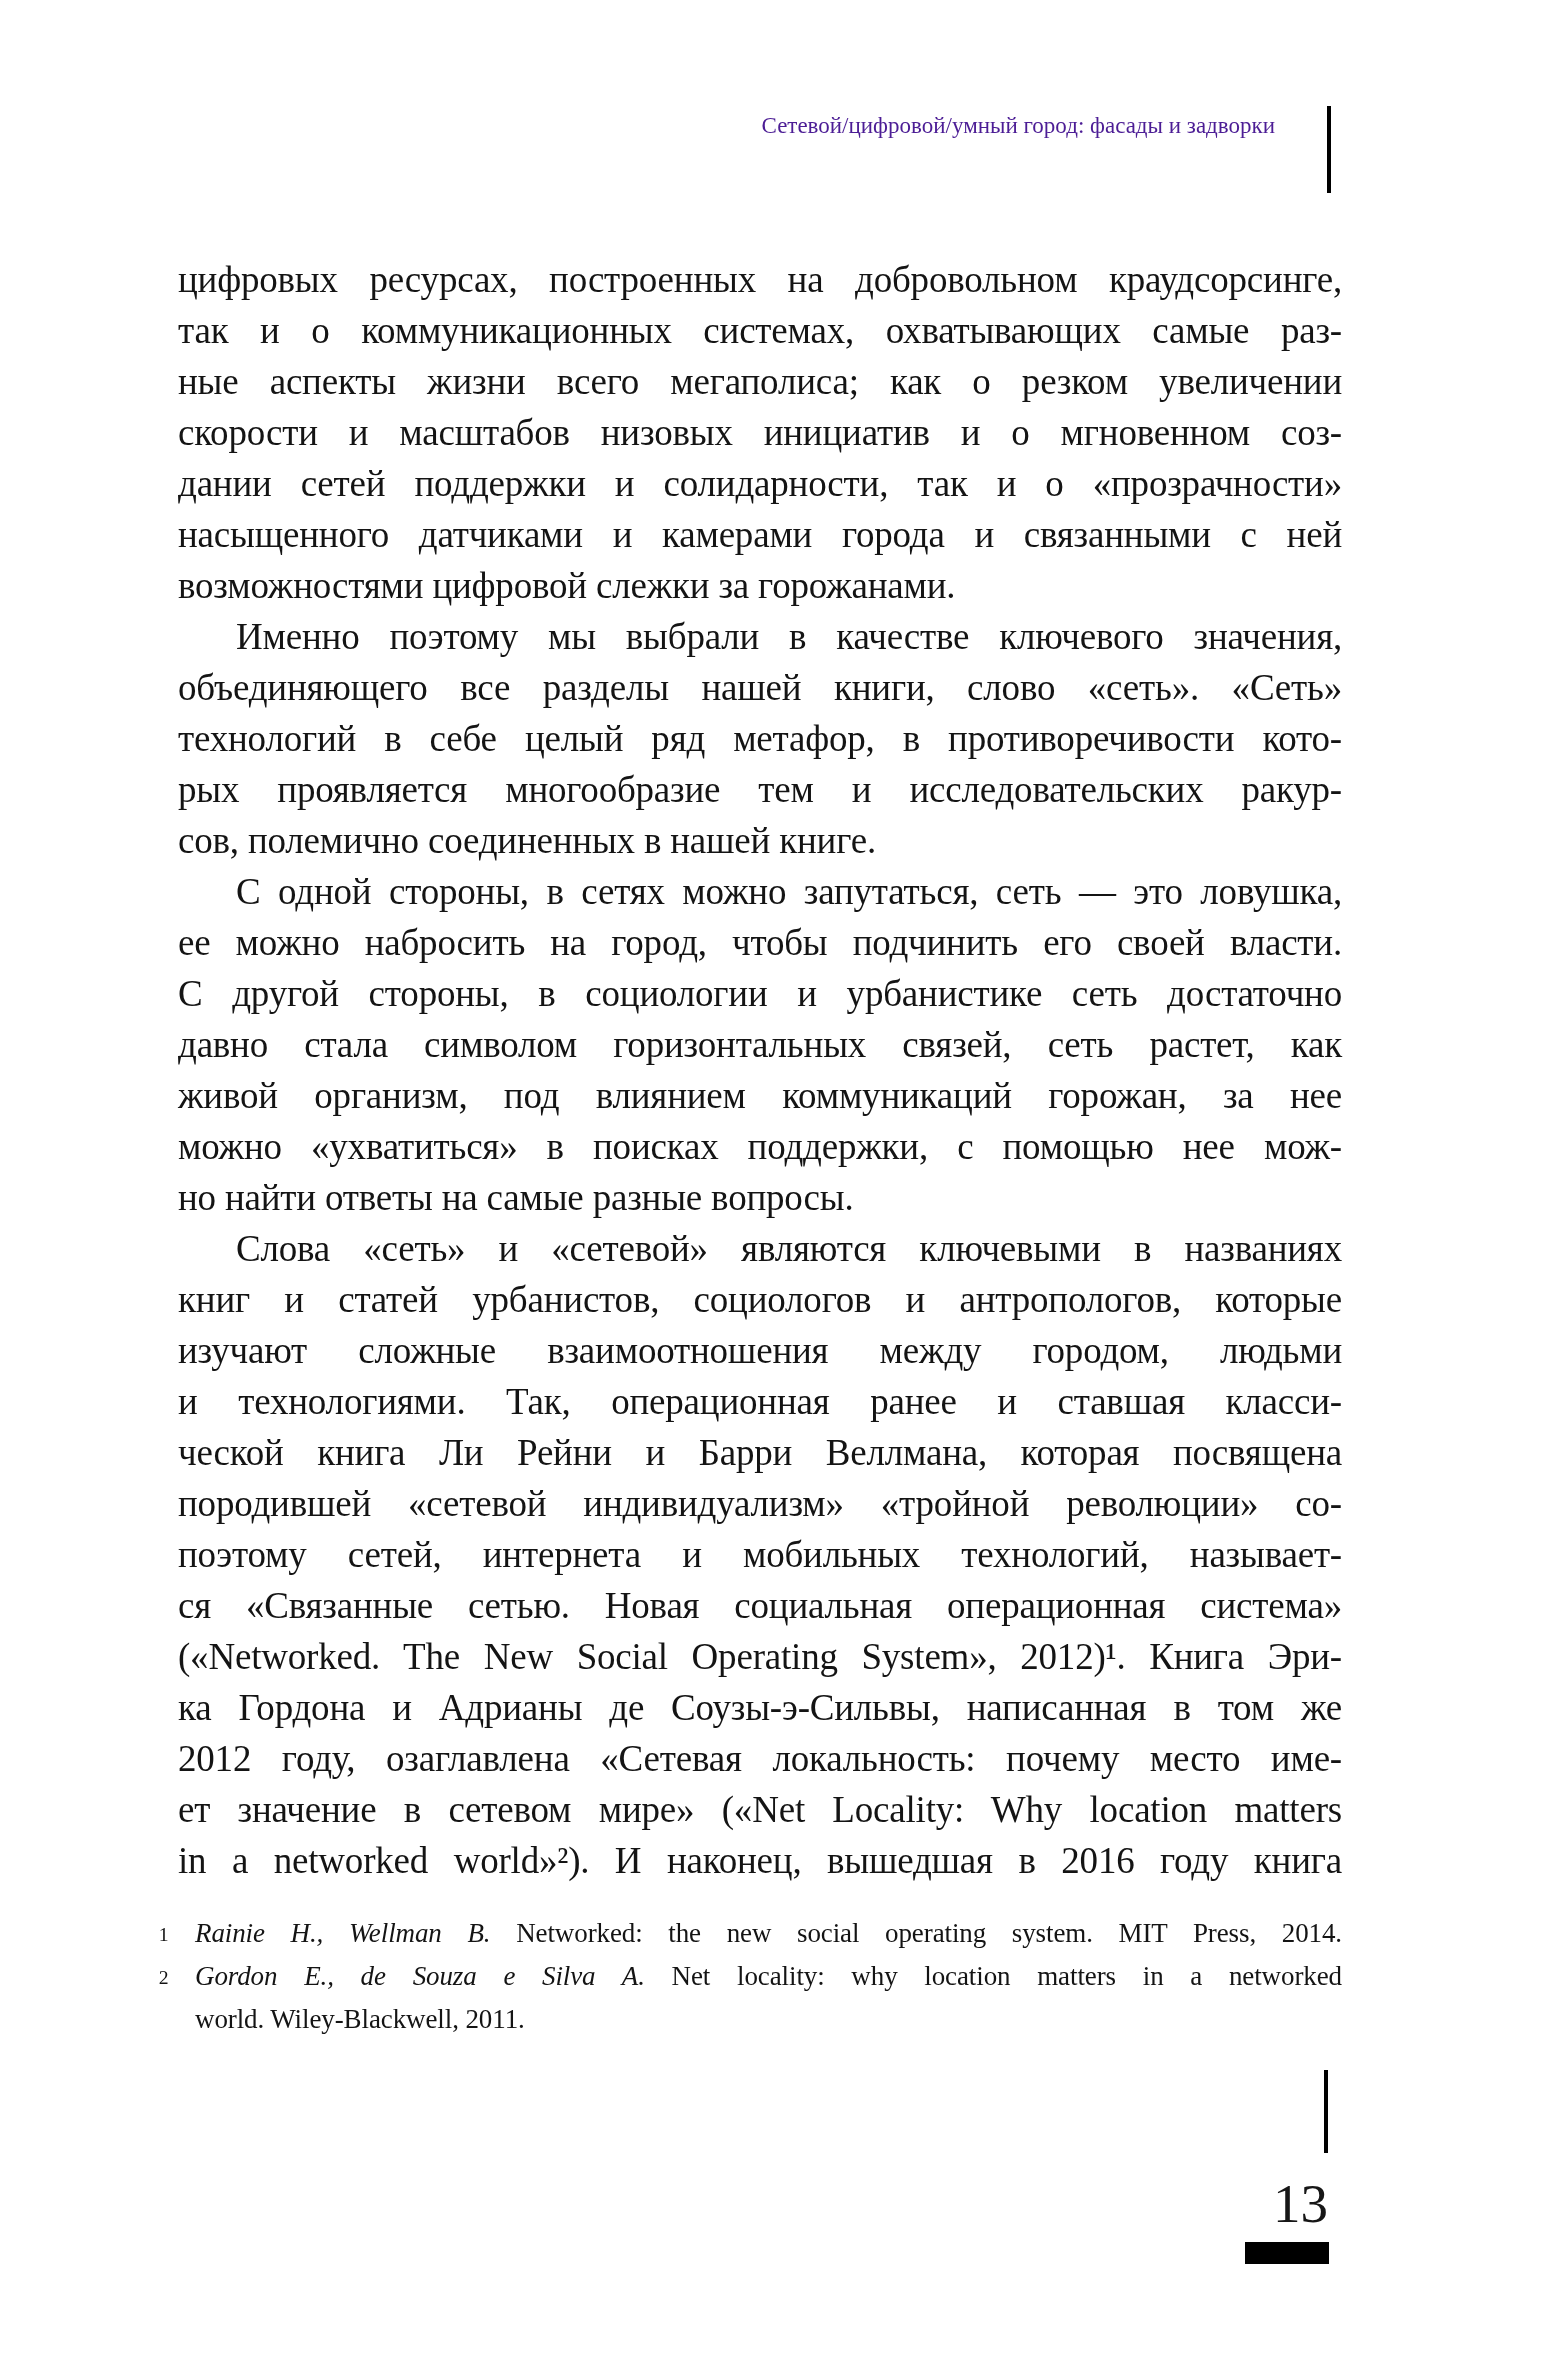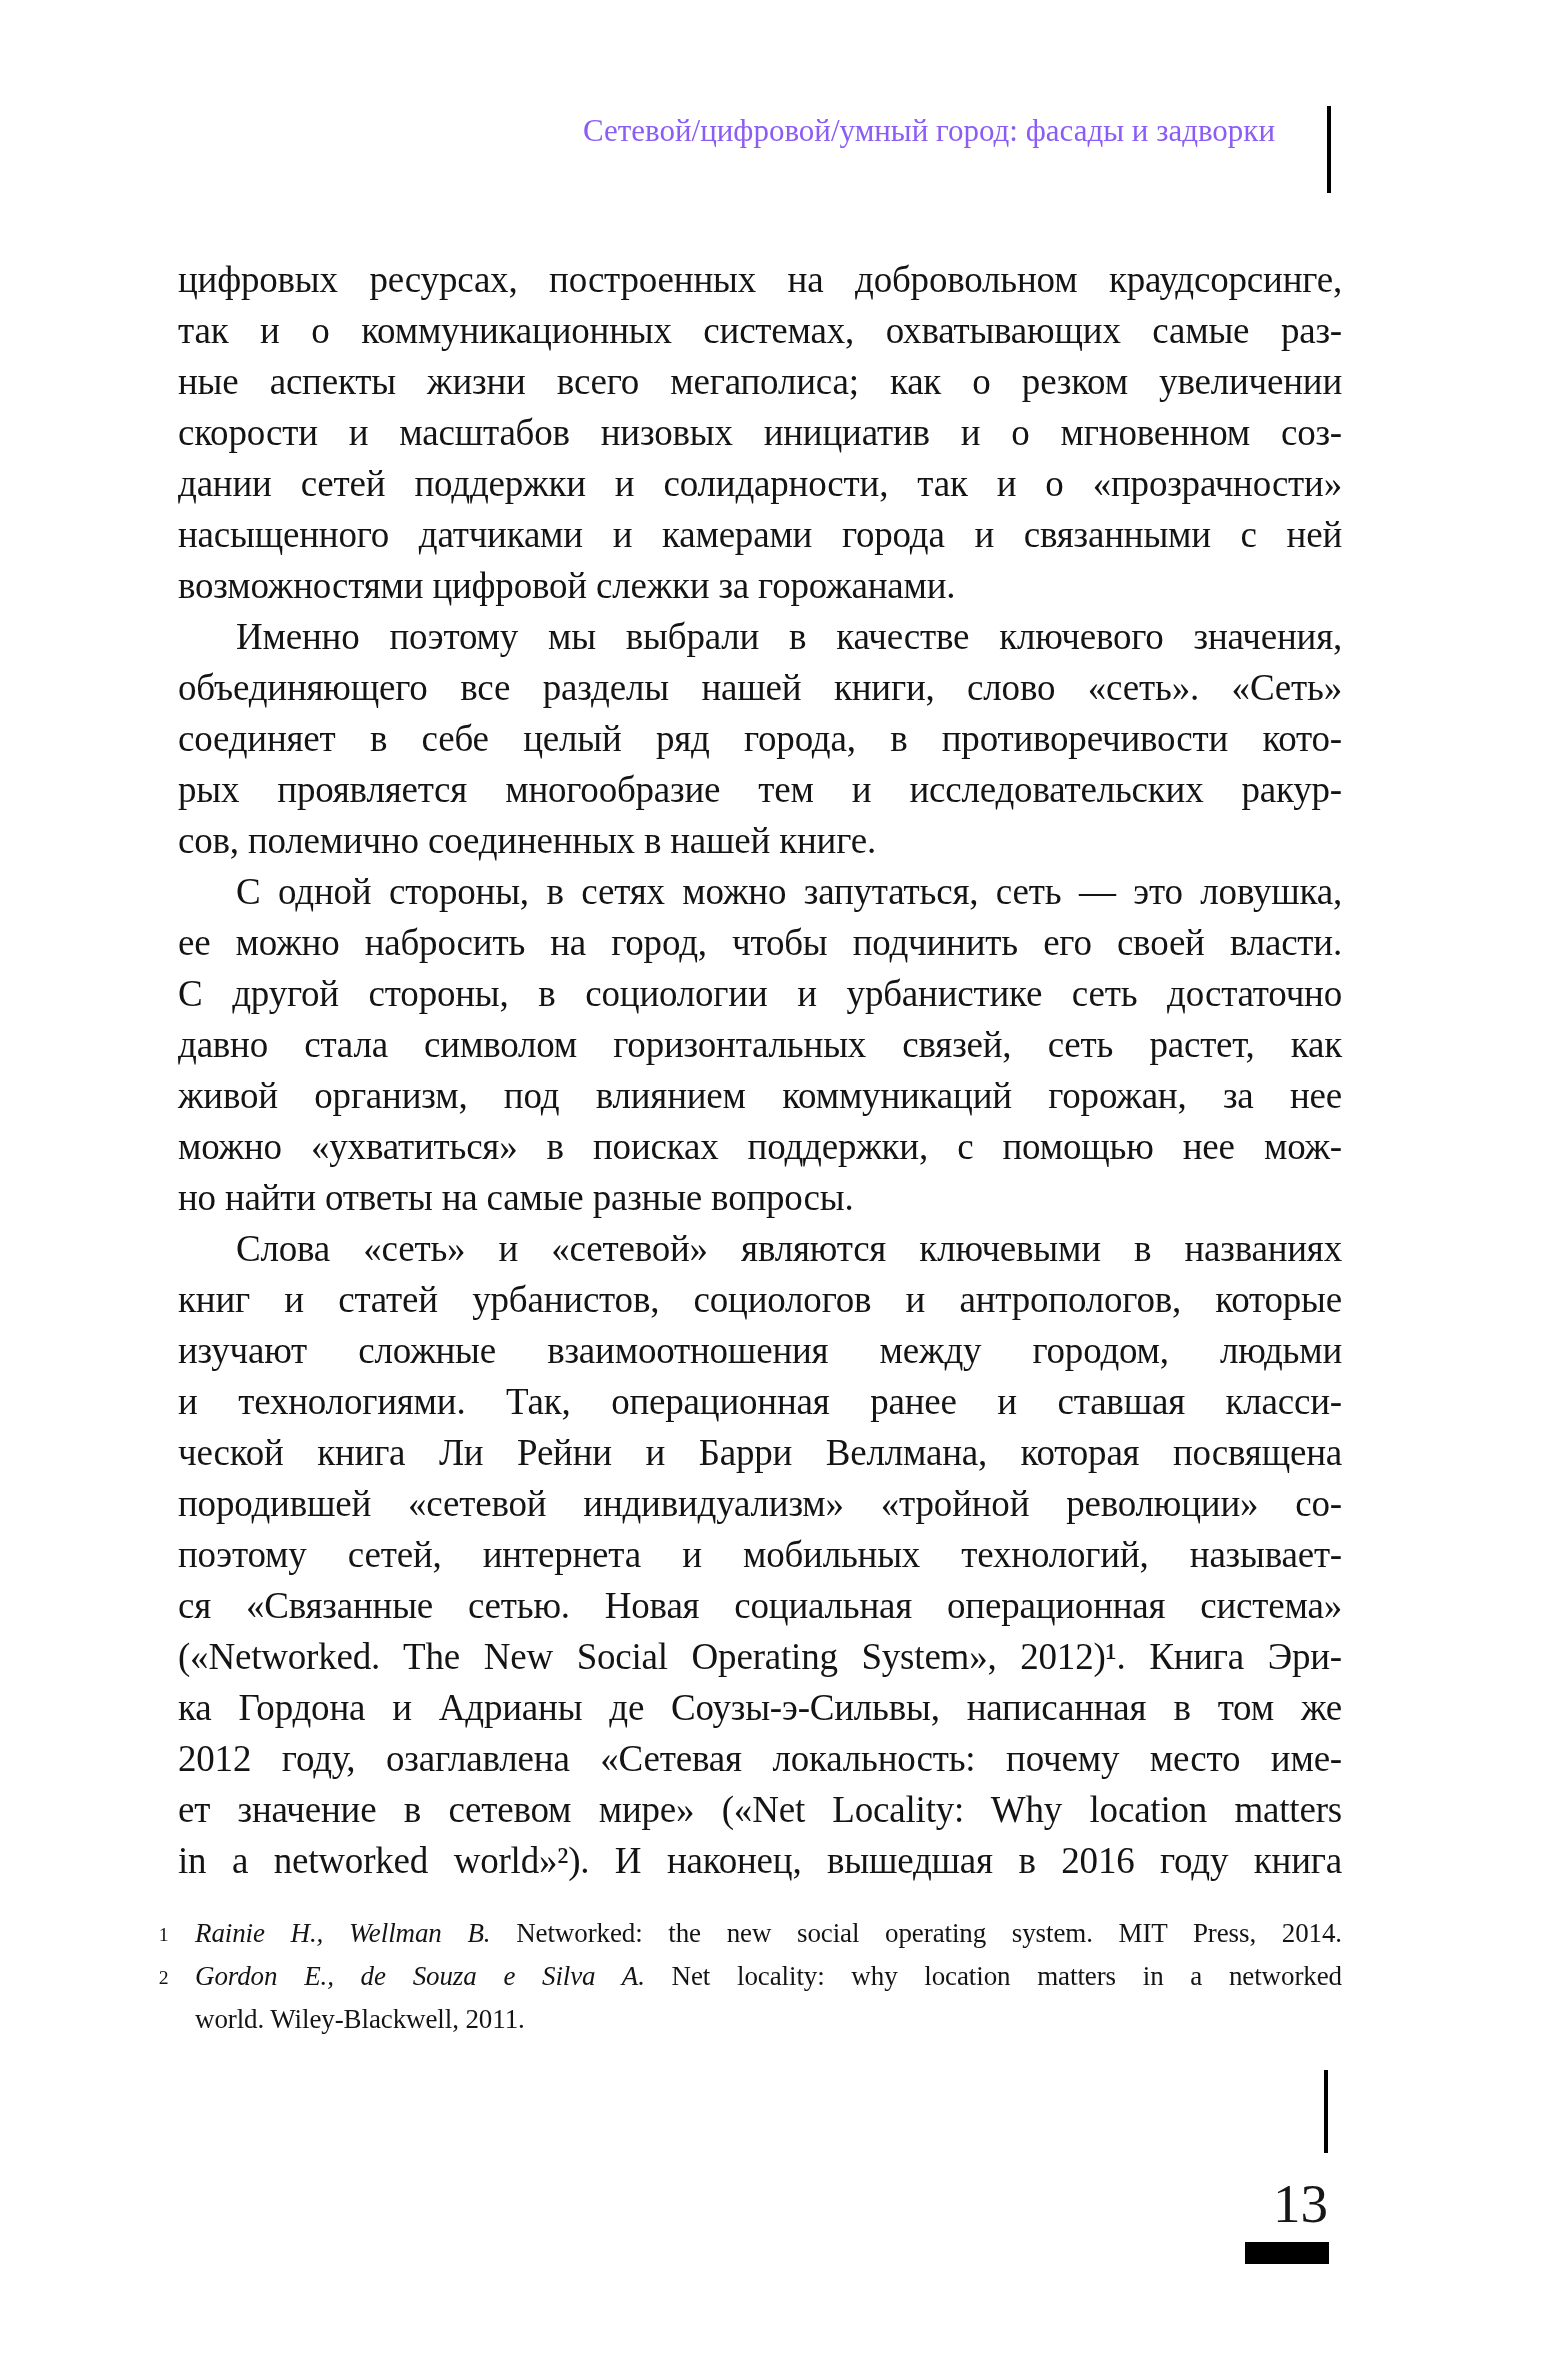--- a/index.html
+++ b/index.html
@@ -8,23 +8,23 @@
     width:1550px; height:2379px;
     margin:0 auto;
     background:#ffffff;
     color:#141414;
     font-family:"Liberation Serif","DejaVu Serif",serif;
     overflow:hidden;
   }
   .running-head {
     position:absolute;
     top:113px; right:275px;
-    font-size:31px;
+    font-size:23px;
     white-space:nowrap;
-    color:#8b5cf6;
+    color:#4c1d95;
   }
   .header-bar {
     position:absolute;
     left:1327px; top:106px;
     width:3.7px; height:87px;
     background:#000;
   }
   .body-text {
     position:absolute;
     left:155px; top:254px;
@@ -98,21 +98,21 @@
         <div class="line">так и о коммуникационных системах, охватывающих самые раз-</div>
         <div class="line">ные аспекты жизни всего мегаполиса; как о резком увеличении</div>
         <div class="line">скорости и масштабов низовых инициатив и о мгновенном соз-</div>
         <div class="line">дании сетей поддержки и солидарности, так и о «прозрачности»</div>
         <div class="line">насыщенного датчиками и камерами города и связанными с ней</div>
         <div class="line last-left">возможностями цифровой слежки за горожанами.</div>
       </div>
       <div>
         <div class="line indent">Именно поэтому мы выбрали в качестве ключевого значения,</div>
         <div class="line">объединяющего все разделы нашей книги, слово «сеть». «Сеть»</div>
-        <div class="line">соединяет в себе целый ряд города, в противоречивости кото-</div>
+        <div class="line">технологий в себе целый ряд метафор, в противоречивости кото-</div>
         <div class="line">рых проявляется многообразие тем и исследовательских ракур-</div>
         <div class="line last-left">сов, полемично соединенных в нашей книге.</div>
       </div>
       <div>
         <div class="line indent">С одной стороны, в сетях можно запутаться, сеть — это ловушка,</div>
         <div class="line">ее можно набросить на город, чтобы подчинить его своей власти.</div>
         <div class="line">С другой стороны, в социологии и урбанистике сеть достаточно</div>
         <div class="line">давно стала символом горизонтальных связей, сеть растет, как</div>
         <div class="line">живой организм, под влиянием коммуникаций горожан, за нее</div>
         <div class="line">можно «ухватиться» в поисках поддержки, с помощью нее мож-</div>

